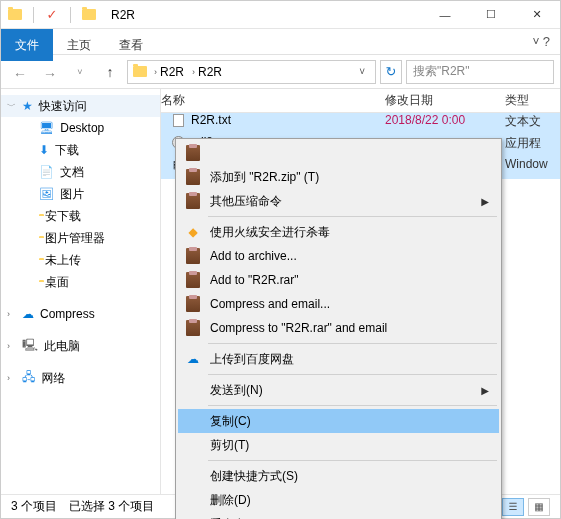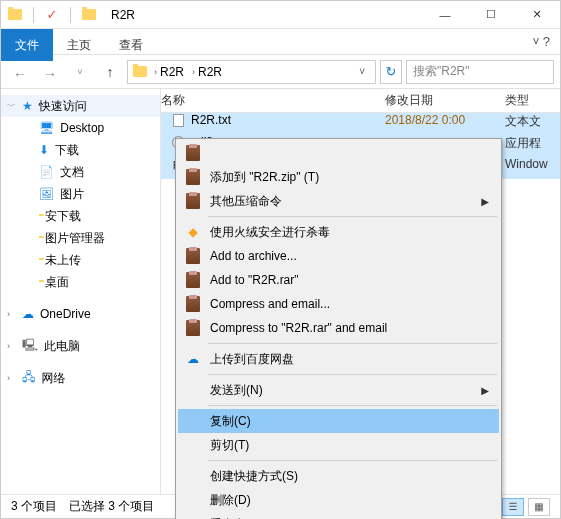--- a/index.html
+++ b/index.html
@@ -47,21 +47,21 @@
 
 .main { flex: 1; display: flex; flex-direction: column; position: relative; }
 .cols { height: 24px; display: flex; align-items: center; border-bottom: 1px solid #e5e5e5; font-size: 12px; color: #333; }
 .col-name { width: 224px; padding-left: 0; }
 .col-date { width: 120px; }
 .col-type { flex: 1; }
 .filelist { flex: 1; overflow: hidden; position: relative; }
 .frow { height: 22px; display: flex; align-items: flex-start; font-size: 12px; }
 .frow.sel { background: #cce8ff; }
 .frow .fname { width: 224px; padding-left: 10px; display: flex; align-items: center; gap: 6px; }
-.frow .fdate { width: 120px; color: #a16207; }
+.frow .fdate { width: 120px; color: #be185d; }
 .frow .ftype { flex: 1; color: #333; }
 .file-ico { width: 14px; height: 14px; display: inline-flex; align-items: center; justify-content: center; font-size: 11px; }
 .txt-ico { background: #fff; border: 1px solid #999; width: 11px; height: 13px; }
 .cd-ico { width: 13px; height: 13px; border: 1px solid #888; border-radius: 50%; background: radial-gradient(circle, #fff 25%, #ddd 26%, #eee 100%); }
 
 .ctxmenu { position: absolute; left: 175px; top: 138px; width: 327px; background: #f0f0f0; border: 1px solid #a0a0a0; box-shadow: 2px 2px 4px rgba(0,0,0,0.25); padding: 2px; }
 .cm-item { height: 24px; display: flex; align-items: center; padding-left: 32px; font-size: 12px; position: relative; }
 .cm-item.hover { background: #91c9f7; }
 .cm-item .cm-ico { position: absolute; left: 6px; width: 18px; height: 18px; display: flex; align-items: center; justify-content: center; font-size: 12px; }
 .cm-item .cm-arrow { margin-left: auto; padding-right: 10px; font-size: 10px; color: #333; }
@@ -170,21 +170,21 @@
           <span>未上传</span>
         </div>
       <div class="side-item indent">
           <span><span class="folder-mini"></span></span>
           <span>桌面</span>
         </div>
       <div class="side-group-gap"></div>
       <div class="side-item">
           <span class="tw">›</span>
           <span class="cloud-icon">☁</span>
-          <span>OneDrive</span>
+          <span>Compress</span>
         </div>
       <div class="side-group-gap"></div>
       <div class="side-item">
           <span class="tw">›</span>
           <span class="gray-icon">🖳</span>
           <span>此电脑</span>
         </div>
       <div class="side-group-gap"></div>
       <div class="side-item">
           <span class="tw">›</span>

